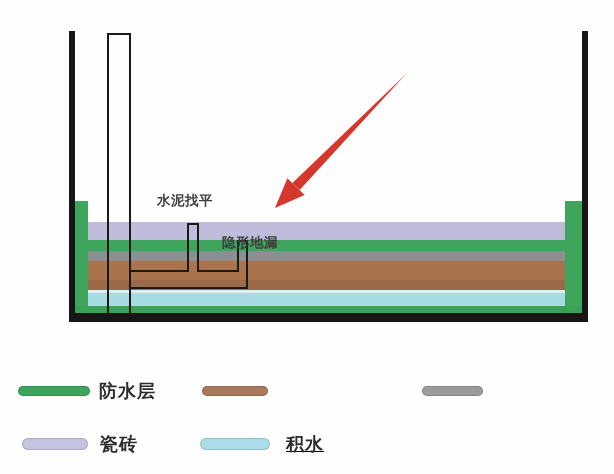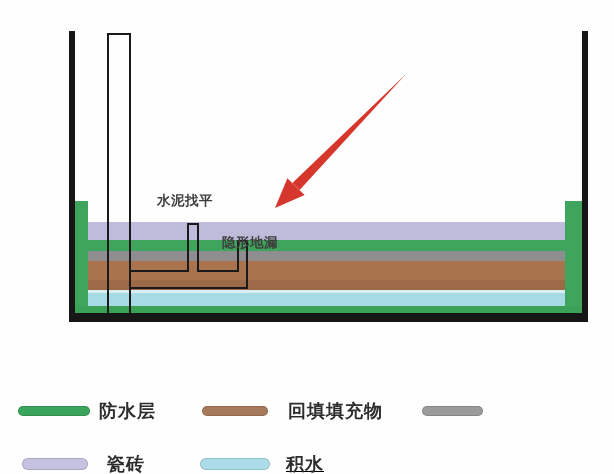--- a/index.html
+++ b/index.html
@@ -14,21 +14,21 @@
     background:rgba(60,30,10,0.10);
   }
   .layer-water::before{
     content:"";position:absolute;left:0;right:0;top:0;height:3px;
     background:rgba(255,255,255,0.55);
   }
   .drain-label{
     position:absolute;font-weight:bold;font-size:13.5px;color:#3e3e3e;
     letter-spacing:0.5px;white-space:nowrap;
   }
-  .legend-item{position:absolute;display:flex;align-items:center;height:24px;margin-top:20px;}
+  .legend-item{position:absolute;display:flex;align-items:center;height:24px;}
   .swatch{
     border-radius:6px;flex:0 0 auto;
     box-shadow:inset 0 0 0 1px rgba(0,0,0,0.14);
   }
   .legend-label{
     font-weight:bold;font-size:18px;color:#2d2d2d;letter-spacing:1px;white-space:nowrap;
   }
   #arrow-svg{position:absolute;left:0;top:0;pointer-events:none;}
 </style>
 </head>
@@ -74,26 +74,25 @@
     <polygon points="275,208 304.6,195 287.4,178.2" fill="#d6372c"></polygon>
   </svg>
 
   <div>
     <div class="legend-item" style="left:18px;top:379px;">
       <span class="swatch" style="width: 72px; height: 10px; margin-right: 9px; background-color: rgb(59, 165, 92);"></span>
       <span class="legend-label">防水层</span>
     </div>
     <div class="legend-item" style="left:202px;top:379px;">
       <span class="swatch" style="width: 66px; height: 10px; margin-right: 20px; background-color: rgb(168, 122, 92);"></span>
-      <span class="legend-label">回填填充物</span>
     </div>
     <div class="legend-item" style="left:422px;top:379px;">
       <span class="swatch" style="width: 61px; height: 10px; margin-right: 15px; background-color: rgb(155, 155, 155);"></span>
     </div>
-    <div class="legend-item" style="left:22px;top:432px;gap:7px;">
+    <div class="legend-item" style="left:22px;top:432px;">
       <span class="swatch" style="width: 66px; height: 12px; margin-right: 12px; background-color: rgb(198, 195, 224);"></span>
       <span class="legend-label">瓷砖</span>
     </div>
     <div class="legend-item" style="left:200px;top:432px;text-decoration:underline;">
       <span class="swatch" style="width: 70px; height: 12px; margin-right: 16px; background-color: rgb(171, 221, 232);"></span>
       <span class="legend-label">积水</span>
     </div>
   </div>
 
 </div>

